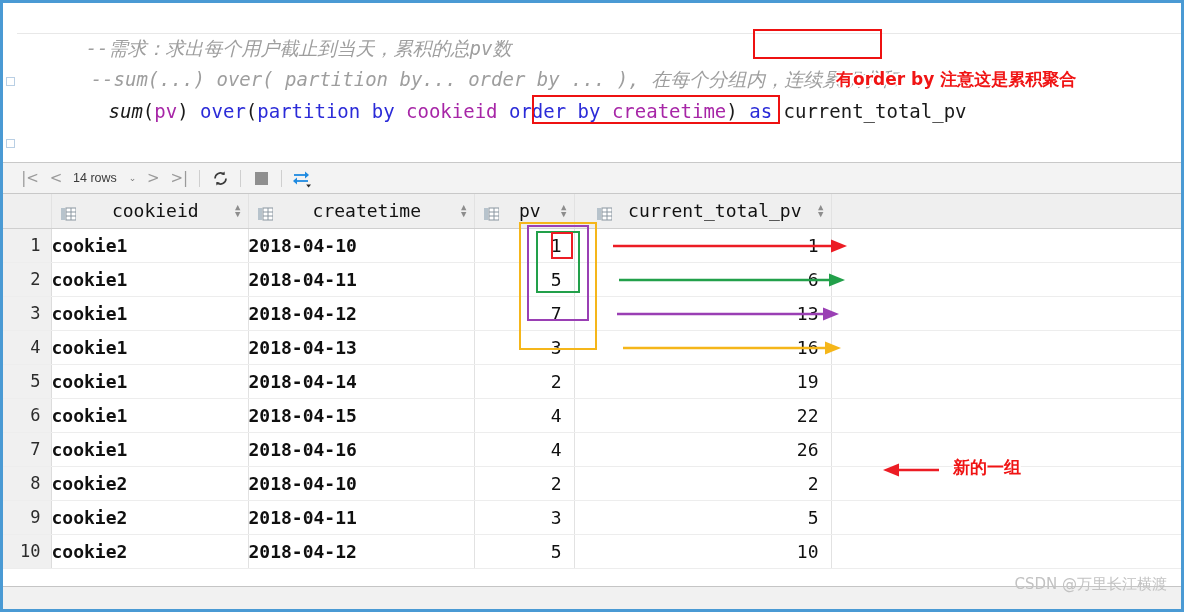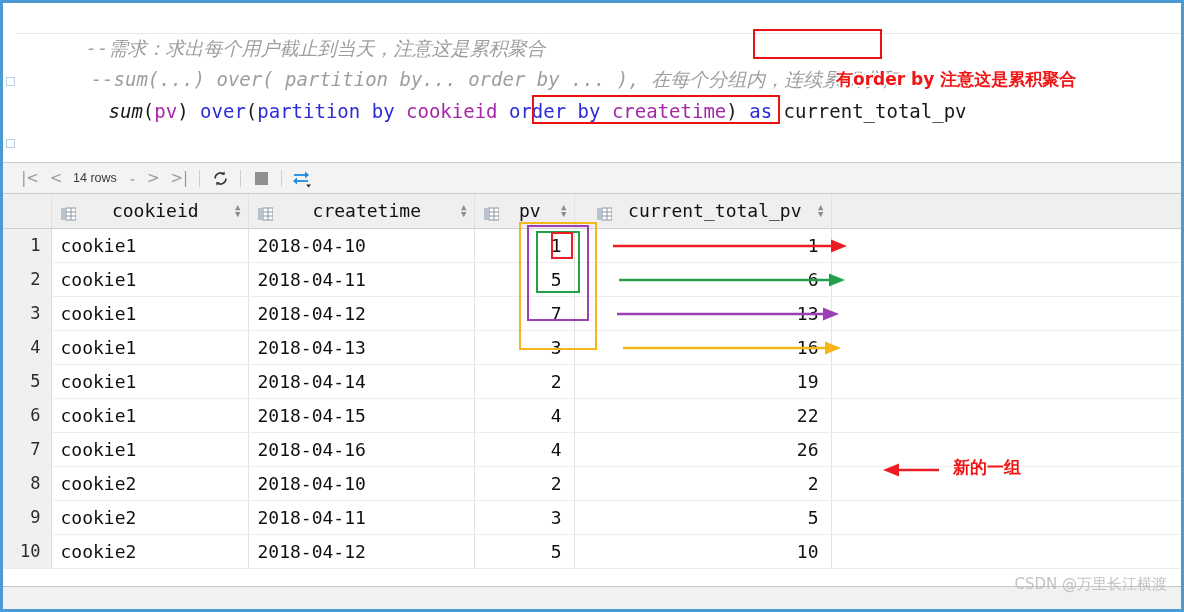--- a/index.html
+++ b/index.html
@@ -209,24 +209,24 @@
   }
   td.cell-rownum {
     background: #f0f0f0;
     text-align: right;
     padding-right: 10px;
     font-size: 17px;
     color: #2c2c2c;
     border-right: 1px solid #dcdcdc;
   }
   td.cell-text {
-    padding-left: 9px;
     font-size: 18px;
     color: #101010;
     text-align: left;
+    font-weight: bold;
   }
   td.cell-num {
     padding-right: 12px;
     font-size: 18px;
     color: #101010;
     text-align: right;
   }
   td.cell-empty { background: #fff; }
 
   
@@ -287,21 +287,21 @@
 </head>
 <body>
 
 <div id="app">
 
   <div class="editor">
     <div class="gutter-fold g1"></div>
     <div class="gutter-fold g2"></div>
 
     <div class="code-line l1" style="left:14px;">
-      <span class="tok-comment">--需求：求出每个用户截止到当天，注意这是累积聚合</span>
+      <span class="tok-comment">--需求：求出每个用户截止到当天，累积的总pv数</span>
     </div>
 
     <div class="code-line l2" style="left:19px;">
       <span class="tok-comment">--sum(...) over( partition by... order by ... ), 在每个分组内，连续累积求和</span>
     </div>
 
 
     <div class="code-line l4" style="left:14px;"><span class="tok-plain">        </span><span class="tok-fn">sum</span><span class="tok-plain">(</span><span class="tok-id">pv</span><span class="tok-plain">) </span><span class="tok-kw">over</span><span class="tok-plain">(</span><span class="tok-kw">partition by </span><span class="tok-id">cookieid </span><span class="tok-kw">order by </span><span class="tok-id">createtime</span><span class="tok-plain">) </span><span class="tok-kw">as </span><span class="tok-plain">current_total_pv</span></div>
 
     <div class="code-line l5" style="left:14px;">

